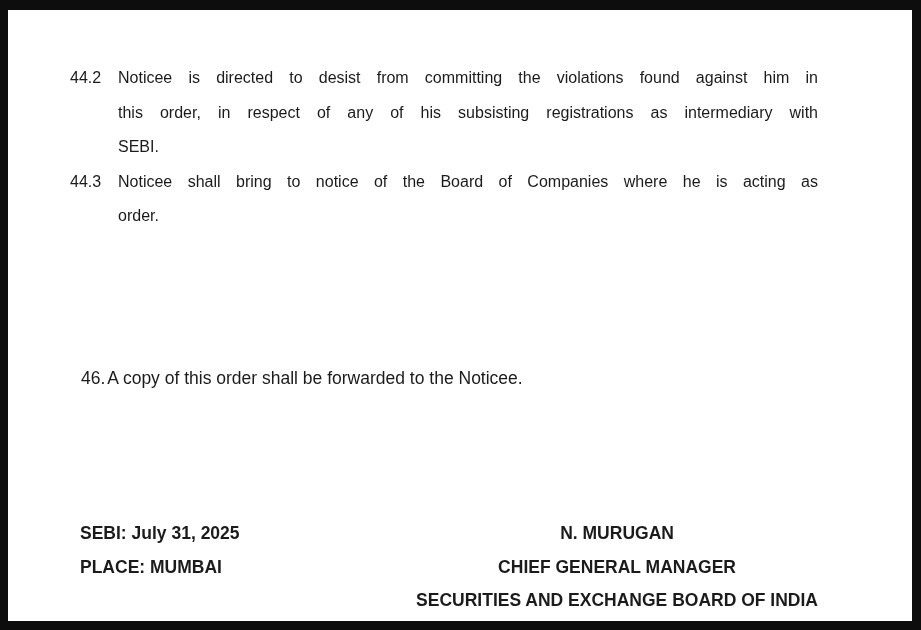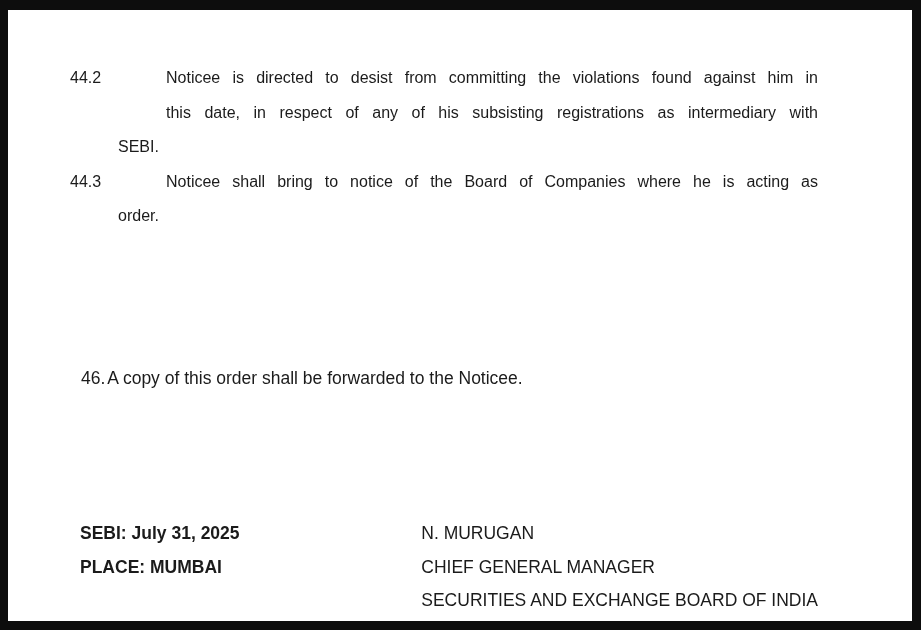--- a/index.html
+++ b/index.html
@@ -35,21 +35,20 @@
     left:62px; top:0;
   }
   .clause-lines{
     margin-left:110px;
     margin-right:94px;
   }
   .cline{display:block;}
   .cline.just{
     text-align:justify;
     text-align-last:justify;
-    margin-left:48px;
   }
   
   .item{
     position:absolute;
     left:73px; right:94px;
     font-size:17.5px;
     line-height:34.5px;
     white-space:nowrap;
   }
   .item-45{top:279px;}
@@ -61,39 +60,39 @@
     top:507px; left:72px;
     font-size:17.5px;
     font-weight:bold;
     line-height:33.5px;
     white-space:nowrap;
   }
   .footer-right{
     position:absolute;
     top:507px; right:94px;
     font-size:17.5px;
-    font-weight:normal;
+    font-weight:bold;
     line-height:33.5px;
-    text-align:left;
+    text-align:center;
     white-space:nowrap;
   }
   .fline{display:block;}
 </style>
 </head>
 <body>
 
 <div class="page">
 
   <div class="clauses">
 
     <div class="clause">
       <span class="clause-num">44.2</span>
       <div class="clause-lines">
         <span class="cline just">Noticee is directed to desist from committing the violations found against him in</span>
-        <span class="cline just">this date, in respect of any of his subsisting registrations as intermediary with</span>
+        <span class="cline just">this order, in respect of any of his subsisting registrations as intermediary with</span>
         <span class="cline">SEBI.</span>
       </div>
     </div>
 
     <div class="clause">
       <span class="clause-num">44.3</span>
       <div class="clause-lines">
         <span class="cline just">Noticee shall bring to notice of the Board of Companies where he is acting as</span>
         <span class="cline">order.</span>
       </div>

